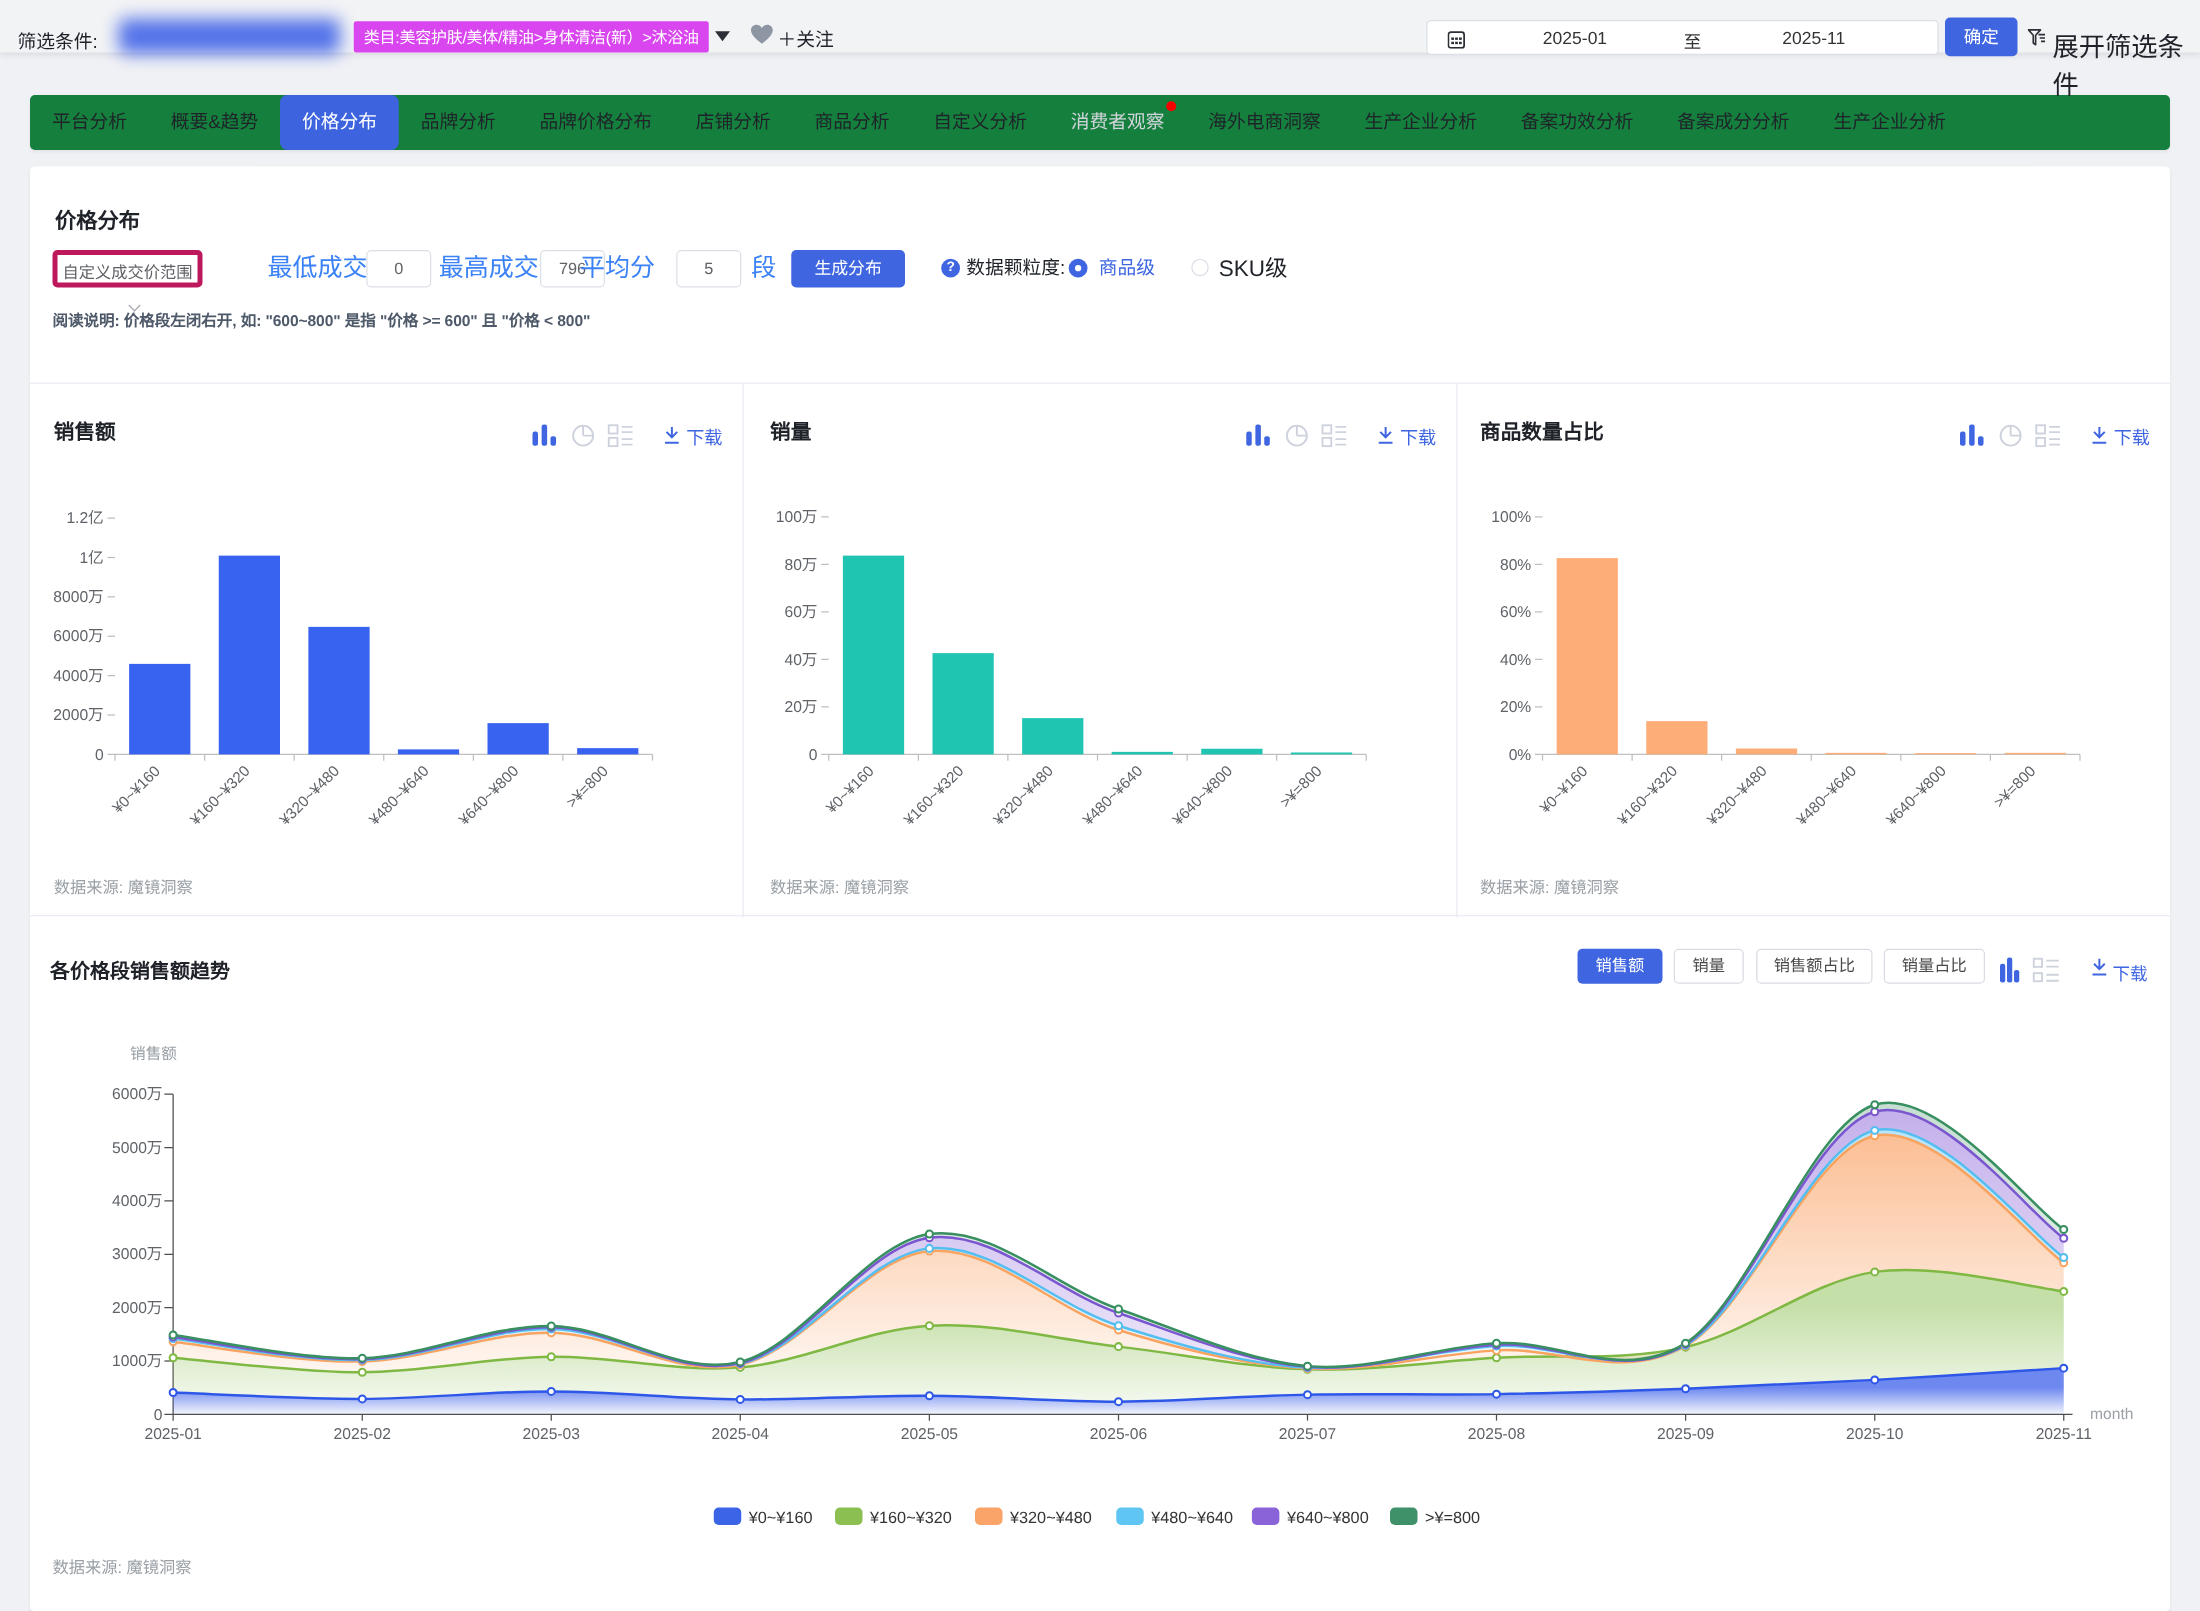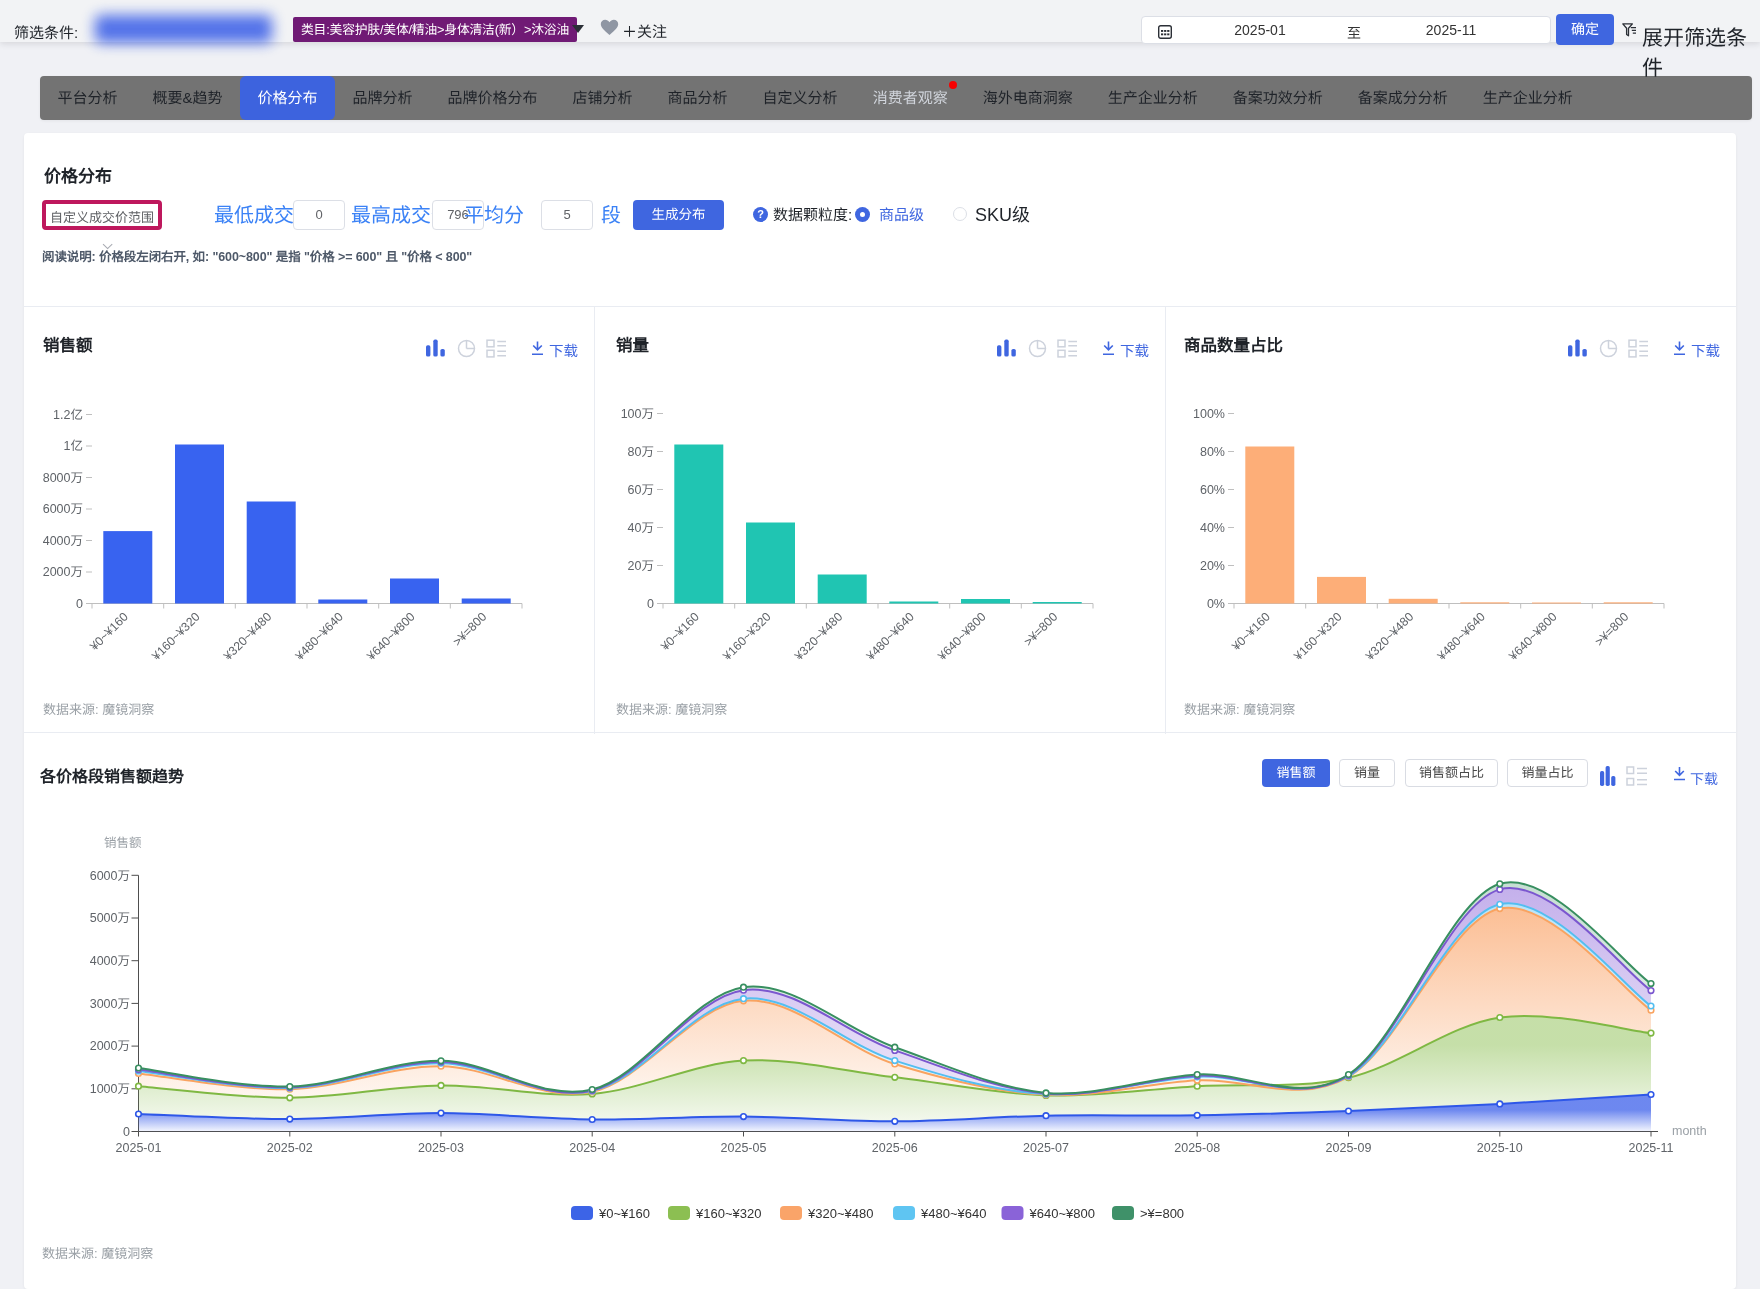--- a/index.html
+++ b/index.html
@@ -4,34 +4,34 @@
 <title>价格分布</title>
 <style>
 * { margin:0; padding:0; box-sizing:border-box; }
 html,body { width:1760px; height:1289px; font-family:"Liberation Sans",sans-serif; background:#f0f1f5; overflow:hidden; }
 .abs { position:absolute; }
 #stage { position:relative; width:1760px; height:1289px; }
 
 #topbar { position:absolute; left:0; top:0; width:1760px; height:42px; background:#f2f3f5; box-shadow:0 2px 6px rgba(31,35,41,.12); z-index:5; }
 .tb-label { position:absolute; left:14px; top:21px; font-size:15px; color:#1f2329; }
 #blurpill { position:absolute; left:95px; top:15px; width:177px; height:28px; background:#4668e8; border-radius:5px; filter:blur(7px); opacity:.92; }
-#cattag { position:absolute; left:283px; top:17px; height:25px; background:#701a75; color:#fff; font-size:12.8px; line-height:25px; padding:0 8px; border-radius:2px; letter-spacing:-0.2px;margin-left:10px; }
+#cattag { position:absolute; left:283px; top:17px; height:25px; background:#d946ef; color:#fff; font-size:12.8px; line-height:25px; padding:0 8px; border-radius:2px; letter-spacing:-0.2px; }
 #caret { position:absolute; left:572px; top:25px; width:0; height:0; border-left:6px solid transparent; border-right:6px solid transparent; border-top:8px solid #2b2f36; }
 #heart { position:absolute; left:600px; top:19px; }
 #follow { position:absolute; left:622px; top:20px; font-size:15px; color:#1f2329; }
 #datebox { position:absolute; left:1141px; top:16px; width:410px; height:28px; background:#fff; border:1px solid #dcdfe6; border-radius:4px; }
 #datebox .d1 { position:absolute; left:40px; top:5px; width:156px; text-align:center; font-size:14px; color:#333; }
 #datebox .zhi { position:absolute; left:202px; top:5px; width:20px; text-align:center; font-size:14px; color:#333; }
 #datebox .d2 { position:absolute; left:231px; top:5px; width:156px; text-align:center; font-size:14px; color:#333; }
 #calico { position:absolute; left:16px; top:7px; }
 #okbtn { position:absolute; left:1556px; top:14px; width:58px; height:31px; background:#3f66e0; color:#fff; font-size:14px; text-align:center; line-height:31px; border-radius:4px; }
 #expand { position:absolute; left:1642px; top:21px; font-size:21px; color:#1f2329; }
 #funnelico { position:absolute; left:1622px; top:23px; }
 
-#tabbar { position:absolute; left:24px; top:76px; width:1712px; height:44px; background:#737373; border-radius:4px; box-shadow:0 1px 3px rgba(31,35,41,.06);margin-left:16px; }
+#tabbar { position:absolute; left:24px; top:76px; width:1712px; height:44px; background:#15803d; border-radius:4px; box-shadow:0 1px 3px rgba(31,35,41,.06); }
 #tabbar ul { list-style:none; display:flex; height:44px; }
 #tabbar li { padding:0 17.5px; line-height:44px; font-size:15px; color:#1f2329; white-space:nowrap; position:relative; }
 #tabbar li.active { background:#3d63de; color:#fff; border-radius:6px; }
 #tabbar li.disabled { color:#d0d4db; }
 #tabbar li .reddot { position:absolute; right:8px; top:5px; width:8px; height:8px; border-radius:50%; background:#f60000; }
 
 #panel { position:absolute; left:24px; top:133px; width:1712px; height:1156px; background:#fff; border-radius:4px; box-shadow:0 1px 3px rgba(31,35,41,.06); }
 #panel .sec-title { position:absolute; left:20px; top:29px; font-size:17px; font-weight:bold; color:#1f2329; }
 
 .ctl { position:absolute; top:67px; height:30px; }

